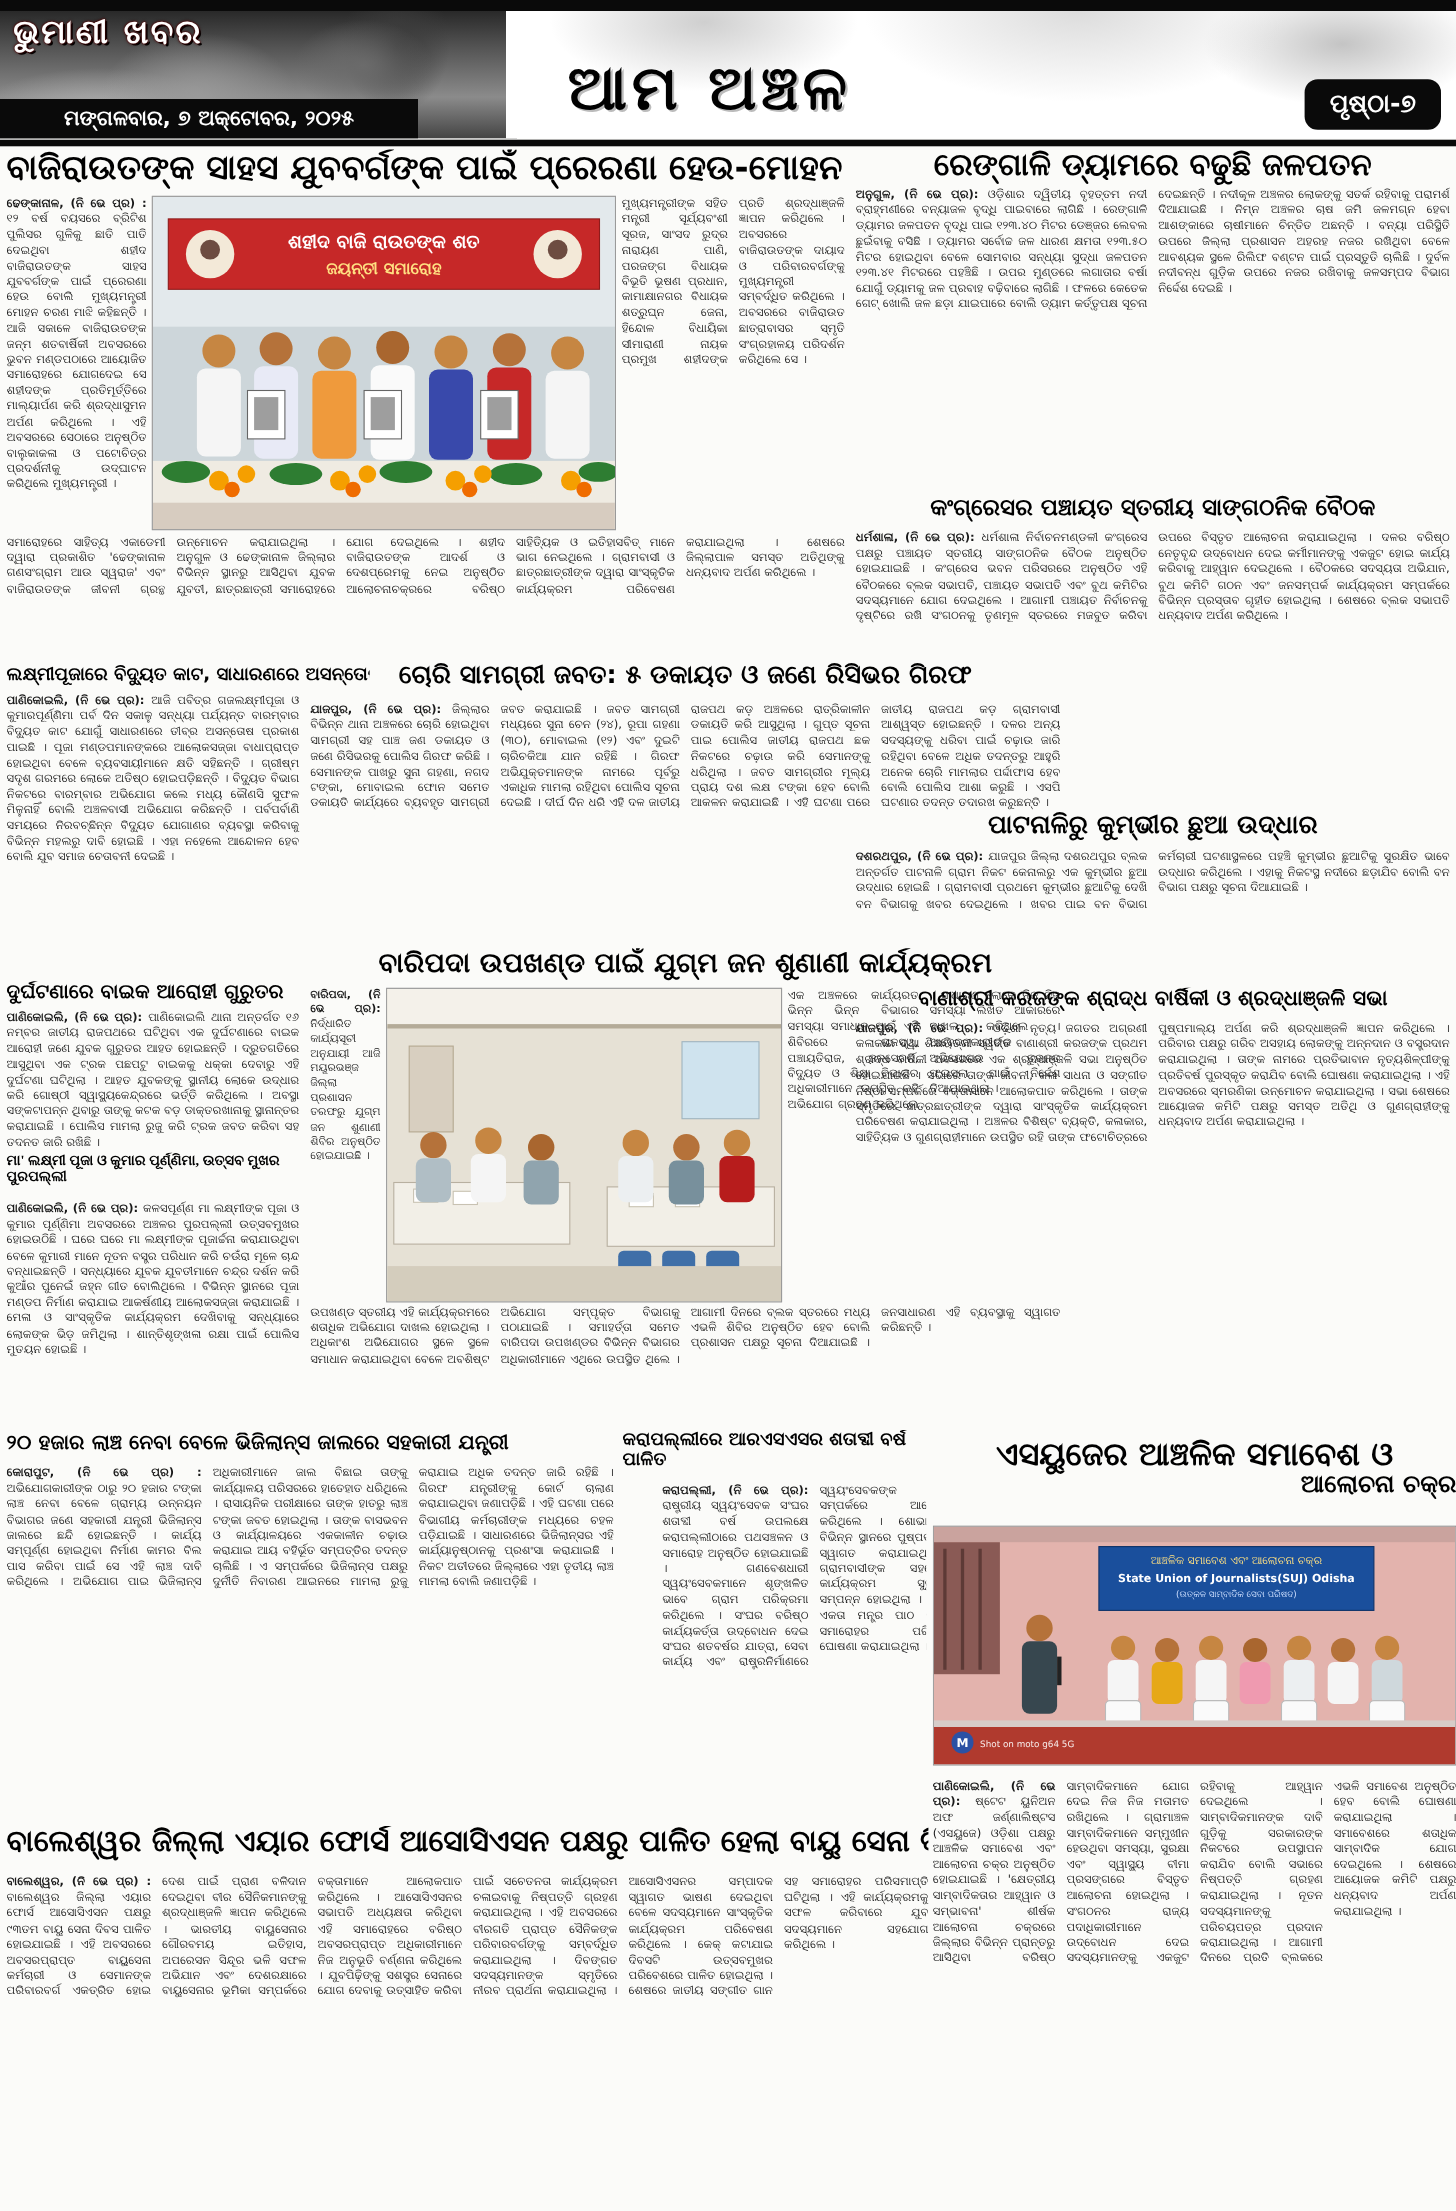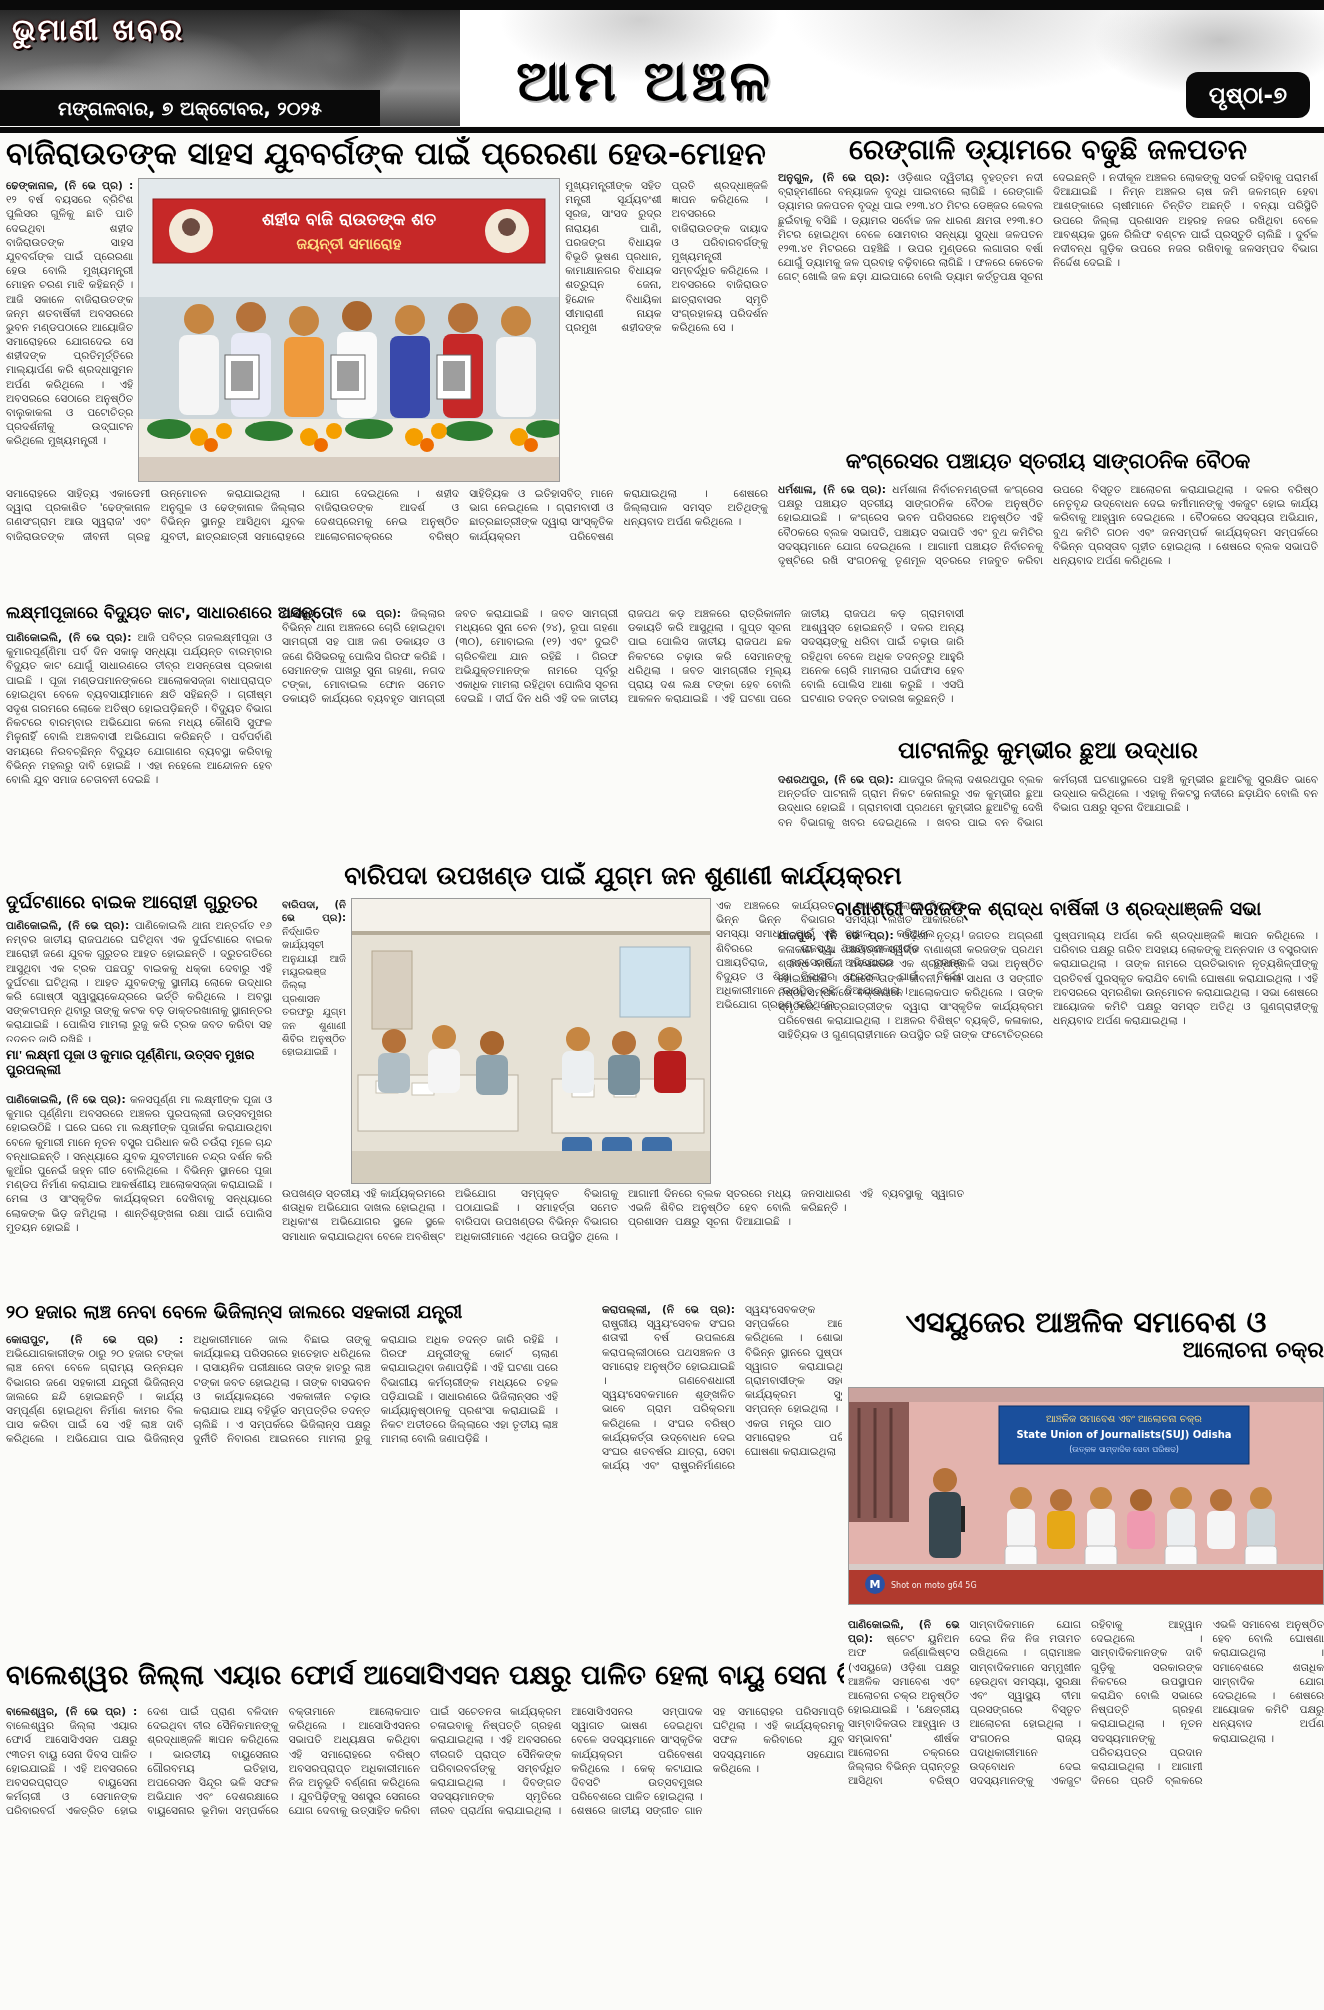--- a/index.html
+++ b/index.html
@@ -163,20 +163,21 @@
   </section>
 
   <section class="art" style="left:6px;top:604px;width:330px;height:284px;">
     <div class="hl" style="font-size:16.5px;height:24px;white-space:nowrap;">ଲକ୍ଷ୍ମୀପୂଜାରେ ବିଦ୍ୟୁତ କାଟ, ସାଧାରଣରେ ଅସନ୍ତୋଷ</div>
     <div class="body" style="width:266px;height:254px;margin-top:2px;">
       <b>ପାଣିକୋଇଲି, (ନି ଭେ ପ୍ର): </b><span>ଆଜି ପବିତ୍ର ଗଜଲକ୍ଷ୍ମୀପୂଜା ଓ କୁମାରପୂର୍ଣ୍ଣିମା ପର୍ବ ଦିନ ସକାଳୁ ସନ୍ଧ୍ୟା ପର୍ଯ୍ୟନ୍ତ ବାରମ୍ବାର ବିଦ୍ୟୁତ କାଟ ଯୋଗୁଁ ସାଧାରଣରେ ତୀବ୍ର ଅସନ୍ତୋଷ ପ୍ରକାଶ ପାଇଛି । ପୂଜା ମଣ୍ଡପମାନଙ୍କରେ ଆଲୋକସଜ୍ଜା ବାଧାପ୍ରାପ୍ତ ହୋଇଥିବା ବେଳେ ବ୍ୟବସାୟୀମାନେ କ୍ଷତି ସହିଛନ୍ତି । ଗ୍ରୀଷ୍ମ ସଦୃଶ ଗରମରେ ଲୋକେ ଅତିଷ୍ଠ ହୋଇପଡ଼ିଛନ୍ତି । ବିଦ୍ୟୁତ ବିଭାଗ ନିକଟରେ ବାରମ୍ବାର ଅଭିଯୋଗ କଲେ ମଧ୍ୟ କୌଣସି ସୁଫଳ ମିଳୁନାହିଁ ବୋଲି ଅଞ୍ଚଳବାସୀ ଅଭିଯୋଗ କରିଛନ୍ତି । ପର୍ବପର୍ବାଣି ସମୟରେ ନିରବଚ୍ଛିନ୍ନ ବିଦ୍ୟୁତ ଯୋଗାଣର ବ୍ୟବସ୍ଥା କରିବାକୁ ବିଭିନ୍ନ ମହଲରୁ ଦାବି ହୋଇଛି । ଏହା ନହେଲେ ଆନ୍ଦୋଳନ ହେବ ବୋଲି ଯୁବ ସମାଜ ଚେତାବନୀ ଦେଇଛି ।</span>
     </div>
   </section>
 
   <section class="art" style="left:282px;top:602px;width:682px;height:258px;">
+    <div class="hl center" style="font-size:23px;height:32px;">ଚୋରି ସାମଗ୍ରୀ ଜବତ: ୫ ଡକାୟତ ଓ ଜଣେ ରିସିଭର ଗିରଫ</div>
     <div class="body cols4" style="width:682px;height:220px;margin-top:4px;">
       <b>ଯାଜପୁର, (ନି ଭେ ପ୍ର): </b><span>ଜିଲ୍ଲାର ବିଭିନ୍ନ ଥାନା ଅଞ୍ଚଳରେ ଚୋରି ହୋଇଥିବା ସାମଗ୍ରୀ ସହ ପାଞ୍ଚ ଜଣ ଡକାୟତ ଓ ଜଣେ ରିସିଭରକୁ ପୋଲିସ ଗିରଫ କରିଛି । ସେମାନଙ୍କ ପାଖରୁ ସୁନା ଗହଣା, ନଗଦ ଟଙ୍କା, ମୋବାଇଲ ଫୋନ ସମେତ ଡକାୟତି କାର୍ଯ୍ୟରେ ବ୍ୟବହୃତ ସାମଗ୍ରୀ ଜବତ କରାଯାଇଛି । ଜବତ ସାମଗ୍ରୀ ମଧ୍ୟରେ ସୁନା ଚେନ (୨୪), ରୂପା ଗହଣା (୩୦), ମୋବାଇଲ (୧୨) ଏବଂ ଦୁଇଟି ଚାରିଚକିଆ ଯାନ ରହିଛି । ଗିରଫ ଅଭିଯୁକ୍ତମାନଙ୍କ ନାମରେ ପୂର୍ବରୁ ଏକାଧିକ ମାମଲା ରହିଥିବା ପୋଲିସ ସୂଚନା ଦେଇଛି । ଦୀର୍ଘ ଦିନ ଧରି ଏହି ଦଳ ଜାତୀୟ ରାଜପଥ କଡ଼ ଅଞ୍ଚଳରେ ରାତ୍ରିକାଳୀନ ଡକାୟତି କରି ଆସୁଥିଲା । ଗୁପ୍ତ ସୂଚନା ପାଇ ପୋଲିସ ଜାତୀୟ ରାଜପଥ ଛକ ନିକଟରେ ଚଢ଼ାଉ କରି ସେମାନଙ୍କୁ ଧରିଥିଲା । ଜବତ ସାମଗ୍ରୀର ମୂଲ୍ୟ ପ୍ରାୟ ଦଶ ଲକ୍ଷ ଟଙ୍କା ହେବ ବୋଲି ଆକଳନ କରାଯାଇଛି । ଏହି ଘଟଣା ପରେ ଜାତୀୟ ରାଜପଥ କଡ଼ ଗ୍ରାମବାସୀ ଆଶ୍ୱସ୍ତ ହୋଇଛନ୍ତି । ଦଳର ଅନ୍ୟ ସଦସ୍ୟଙ୍କୁ ଧରିବା ପାଇଁ ଚଢ଼ାଉ ଜାରି ରହିଥିବା ବେଳେ ଅଧିକ ତଦନ୍ତରୁ ଆହୁରି ଅନେକ ଚୋରି ମାମଲାର ପର୍ଦ୍ଦାଫାସ ହେବ ବୋଲି ପୋଲିସ ଆଶା କରୁଛି । ଏସପି ଘଟଣାର ତଦନ୍ତ ତଦାରଖ କରୁଛନ୍ତି ।</span>
     </div>
   </section>
 
   <section class="art" style="left:6px;top:892px;width:268px;height:152px;">
     <div class="hl" style="font-size:18px;height:24px;">ଦୁର୍ଘଟଣାରେ ବାଇକ ଆରୋହୀ ଗୁରୁତର</div>
     <div class="body" style="width:266px;height:124px;margin-top:2px;">
       <b>ପାଣିକୋଇଲି, (ନି ଭେ ପ୍ର): </b><span>ପାଣିକୋଇଲି ଥାନା ଅନ୍ତର୍ଗତ ୧୬ ନମ୍ବର ଜାତୀୟ ରାଜପଥରେ ଘଟିଥିବା ଏକ ଦୁର୍ଘଟଣାରେ ବାଇକ ଆରୋହୀ ଜଣେ ଯୁବକ ଗୁରୁତର ଆହତ ହୋଇଛନ୍ତି । ଦ୍ରୁତଗତିରେ ଆସୁଥିବା ଏକ ଟ୍ରକ ପଛପଟୁ ବାଇକକୁ ଧକ୍କା ଦେବାରୁ ଏହି ଦୁର୍ଘଟଣା ଘଟିଥିଲା । ଆହତ ଯୁବକଙ୍କୁ ସ୍ଥାନୀୟ ଲୋକେ ଉଦ୍ଧାର କରି ଗୋଷ୍ଠୀ ସ୍ୱାସ୍ଥ୍ୟକେନ୍ଦ୍ରରେ ଭର୍ତ୍ତି କରିଥିଲେ । ଅବସ୍ଥା ସଙ୍କଟାପନ୍ନ ଥିବାରୁ ତାଙ୍କୁ କଟକ ବଡ଼ ଡାକ୍ତରଖାନାକୁ ସ୍ଥାନାନ୍ତର କରାଯାଇଛି । ପୋଲିସ ମାମଲା ରୁଜୁ କରି ଟ୍ରକ ଜବତ କରିବା ସହ ତଦନ୍ତ ଜାରି ରଖିଛି ।</span>
     </div>
@@ -244,20 +245,21 @@
   </section>
 
   <section class="art" style="left:6px;top:1302px;width:552px;height:354px;">
     <div class="hl" style="font-size:18.5px;height:26px;white-space:nowrap;">୨୦ ହଜାର ଲାଞ୍ଚ ନେବା ବେଳେ ଭିଜିଲାନ୍ସ ଜାଲରେ ସହକାରୀ ଯନ୍ତ୍ରୀ</div>
     <div class="body cols3" style="width:552px;height:322px;margin-top:4px;">
       <b>କୋରାପୁଟ, (ନି ଭେ ପ୍ର) : </b><span>ଅଭିଯୋଗକାରୀଙ୍କ ଠାରୁ ୨୦ ହଜାର ଟଙ୍କା ଲାଞ୍ଚ ନେବା ବେଳେ ଗ୍ରାମ୍ୟ ଉନ୍ନୟନ ବିଭାଗର ଜଣେ ସହକାରୀ ଯନ୍ତ୍ରୀ ଭିଜିଲାନ୍ସ ଜାଲରେ ଛନ୍ଦି ହୋଇଛନ୍ତି । କାର୍ଯ୍ୟ ସମ୍ପୂର୍ଣ୍ଣ ହୋଇଥିବା ନିର୍ମାଣ କାମର ବିଲ ପାସ କରିବା ପାଇଁ ସେ ଏହି ଲାଞ୍ଚ ଦାବି କରିଥିଲେ । ଅଭିଯୋଗ ପାଇ ଭିଜିଲାନ୍ସ ଅଧିକାରୀମାନେ ଜାଲ ବିଛାଇ ତାଙ୍କୁ କାର୍ଯ୍ୟାଳୟ ପରିସରରେ ହାତେହାତ ଧରିଥିଲେ । ରାସାୟନିକ ପରୀକ୍ଷାରେ ତାଙ୍କ ହାତରୁ ଲାଞ୍ଚ ଟଙ୍କା ଜବତ ହୋଇଥିଲା । ତାଙ୍କ ବାସଭବନ ଓ କାର୍ଯ୍ୟାଳୟରେ ଏକକାଳୀନ ଚଢ଼ାଉ କରାଯାଇ ଆୟ ବହିର୍ଭୂତ ସମ୍ପତ୍ତିର ତଦନ୍ତ ଚାଲିଛି । ଏ ସମ୍ପର୍କରେ ଭିଜିଲାନ୍ସ ପକ୍ଷରୁ ଦୁର୍ନୀତି ନିବାରଣ ଆଇନରେ ମାମଲା ରୁଜୁ କରାଯାଇ ଅଧିକ ତଦନ୍ତ ଜାରି ରହିଛି । ଗିରଫ ଯନ୍ତ୍ରୀଙ୍କୁ କୋର୍ଟ ଚାଲାଣ କରାଯାଇଥିବା ଜଣାପଡ଼ିଛି । ଏହି ଘଟଣା ପରେ ବିଭାଗୀୟ କର୍ମଚାରୀଙ୍କ ମଧ୍ୟରେ ଚହଳ ପଡ଼ିଯାଇଛି । ସାଧାରଣରେ ଭିଜିଲାନ୍ସର ଏହି କାର୍ଯ୍ୟାନୁଷ୍ଠାନକୁ ପ୍ରଶଂସା କରାଯାଇଛି । ନିକଟ ଅତୀତରେ ଜିଲ୍ଲାରେ ଏହା ତୃତୀୟ ଲାଞ୍ଚ ମାମଲା ବୋଲି ଜଣାପଡ଼ିଛି ।</span>
     </div>
   </section>
 
   <section class="art" style="left:566px;top:1300px;width:276px;height:356px;">
+    <div class="hl" style="font-size:16.5px;height:46px;">କରାପଲ୍ଲୀରେ ଆରଏସଏସର ଶତାବ୍ଦୀ ବର୍ଷ ପାଳିତ</div>
     <div class="body cols2" style="width:276px;height:304px;margin-top:2px;margin-left:36px;">
       <b>କରାପଲ୍ଲୀ, (ନି ଭେ ପ୍ର): </b><span>ରାଷ୍ଟ୍ରୀୟ ସ୍ୱୟଂସେବକ ସଂଘର ଶତାବ୍ଦୀ ବର୍ଷ ଉପଲକ୍ଷେ କରାପଲ୍ଲୀଠାରେ ପଥସଞ୍ଚଳନ ଓ ସମାରୋହ ଅନୁଷ୍ଠିତ ହୋଇଯାଇଛି । ଗଣବେଶଧାରୀ ସ୍ୱୟଂସେବକମାନେ ଶୃଙ୍ଖଳିତ ଭାବେ ଗ୍ରାମ ପରିକ୍ରମା କରିଥିଲେ । ସଂଘର ବରିଷ୍ଠ କାର୍ଯ୍ୟକର୍ତ୍ତା ଉଦ୍‌ବୋଧନ ଦେଇ ସଂଘର ଶତବର୍ଷର ଯାତ୍ରା, ସେବା କାର୍ଯ୍ୟ ଏବଂ ରାଷ୍ଟ୍ରନିର୍ମାଣରେ ସ୍ୱୟଂସେବକଙ୍କ ଭୂମିକା ସମ୍ପର୍କରେ ଆଲୋକପାତ କରିଥିଲେ । ଶୋଭାଯାତ୍ରାକୁ ବିଭିନ୍ନ ସ୍ଥାନରେ ପୁଷ୍ପବର୍ଷା କରି ସ୍ୱାଗତ କରାଯାଇଥିଲା । ଗ୍ରାମବାସୀଙ୍କ ସହଯୋଗରେ କାର୍ଯ୍ୟକ୍ରମ ସୁରୁଖୁରୁରେ ସମ୍ପନ୍ନ ହୋଇଥିଲା । ଶେଷରେ ଏକତା ମନ୍ତ୍ର ପାଠ କରାଯାଇ ସମାରୋହର ପରିସମାପ୍ତି ଘୋଷଣା କରାଯାଇଥିଲା ।</span>
     </div>
   </section>
 
   <section class="art" style="left:848px;top:1306px;width:476px;height:700px;">
     <div class="hl center" style="font-size:29px;">ଏସୟୁଜେର ଆଞ୍ଚଳିକ ସମାବେଶ ଓ</div>
     <div class="hl center" style="font-size:22px;margin-bottom:24px;text-align:right;">ଆଲୋଚନା ଚକ୍ର</div>
     
     <svg class="photo" width="474" height="216" viewBox="0 0 474 216">

